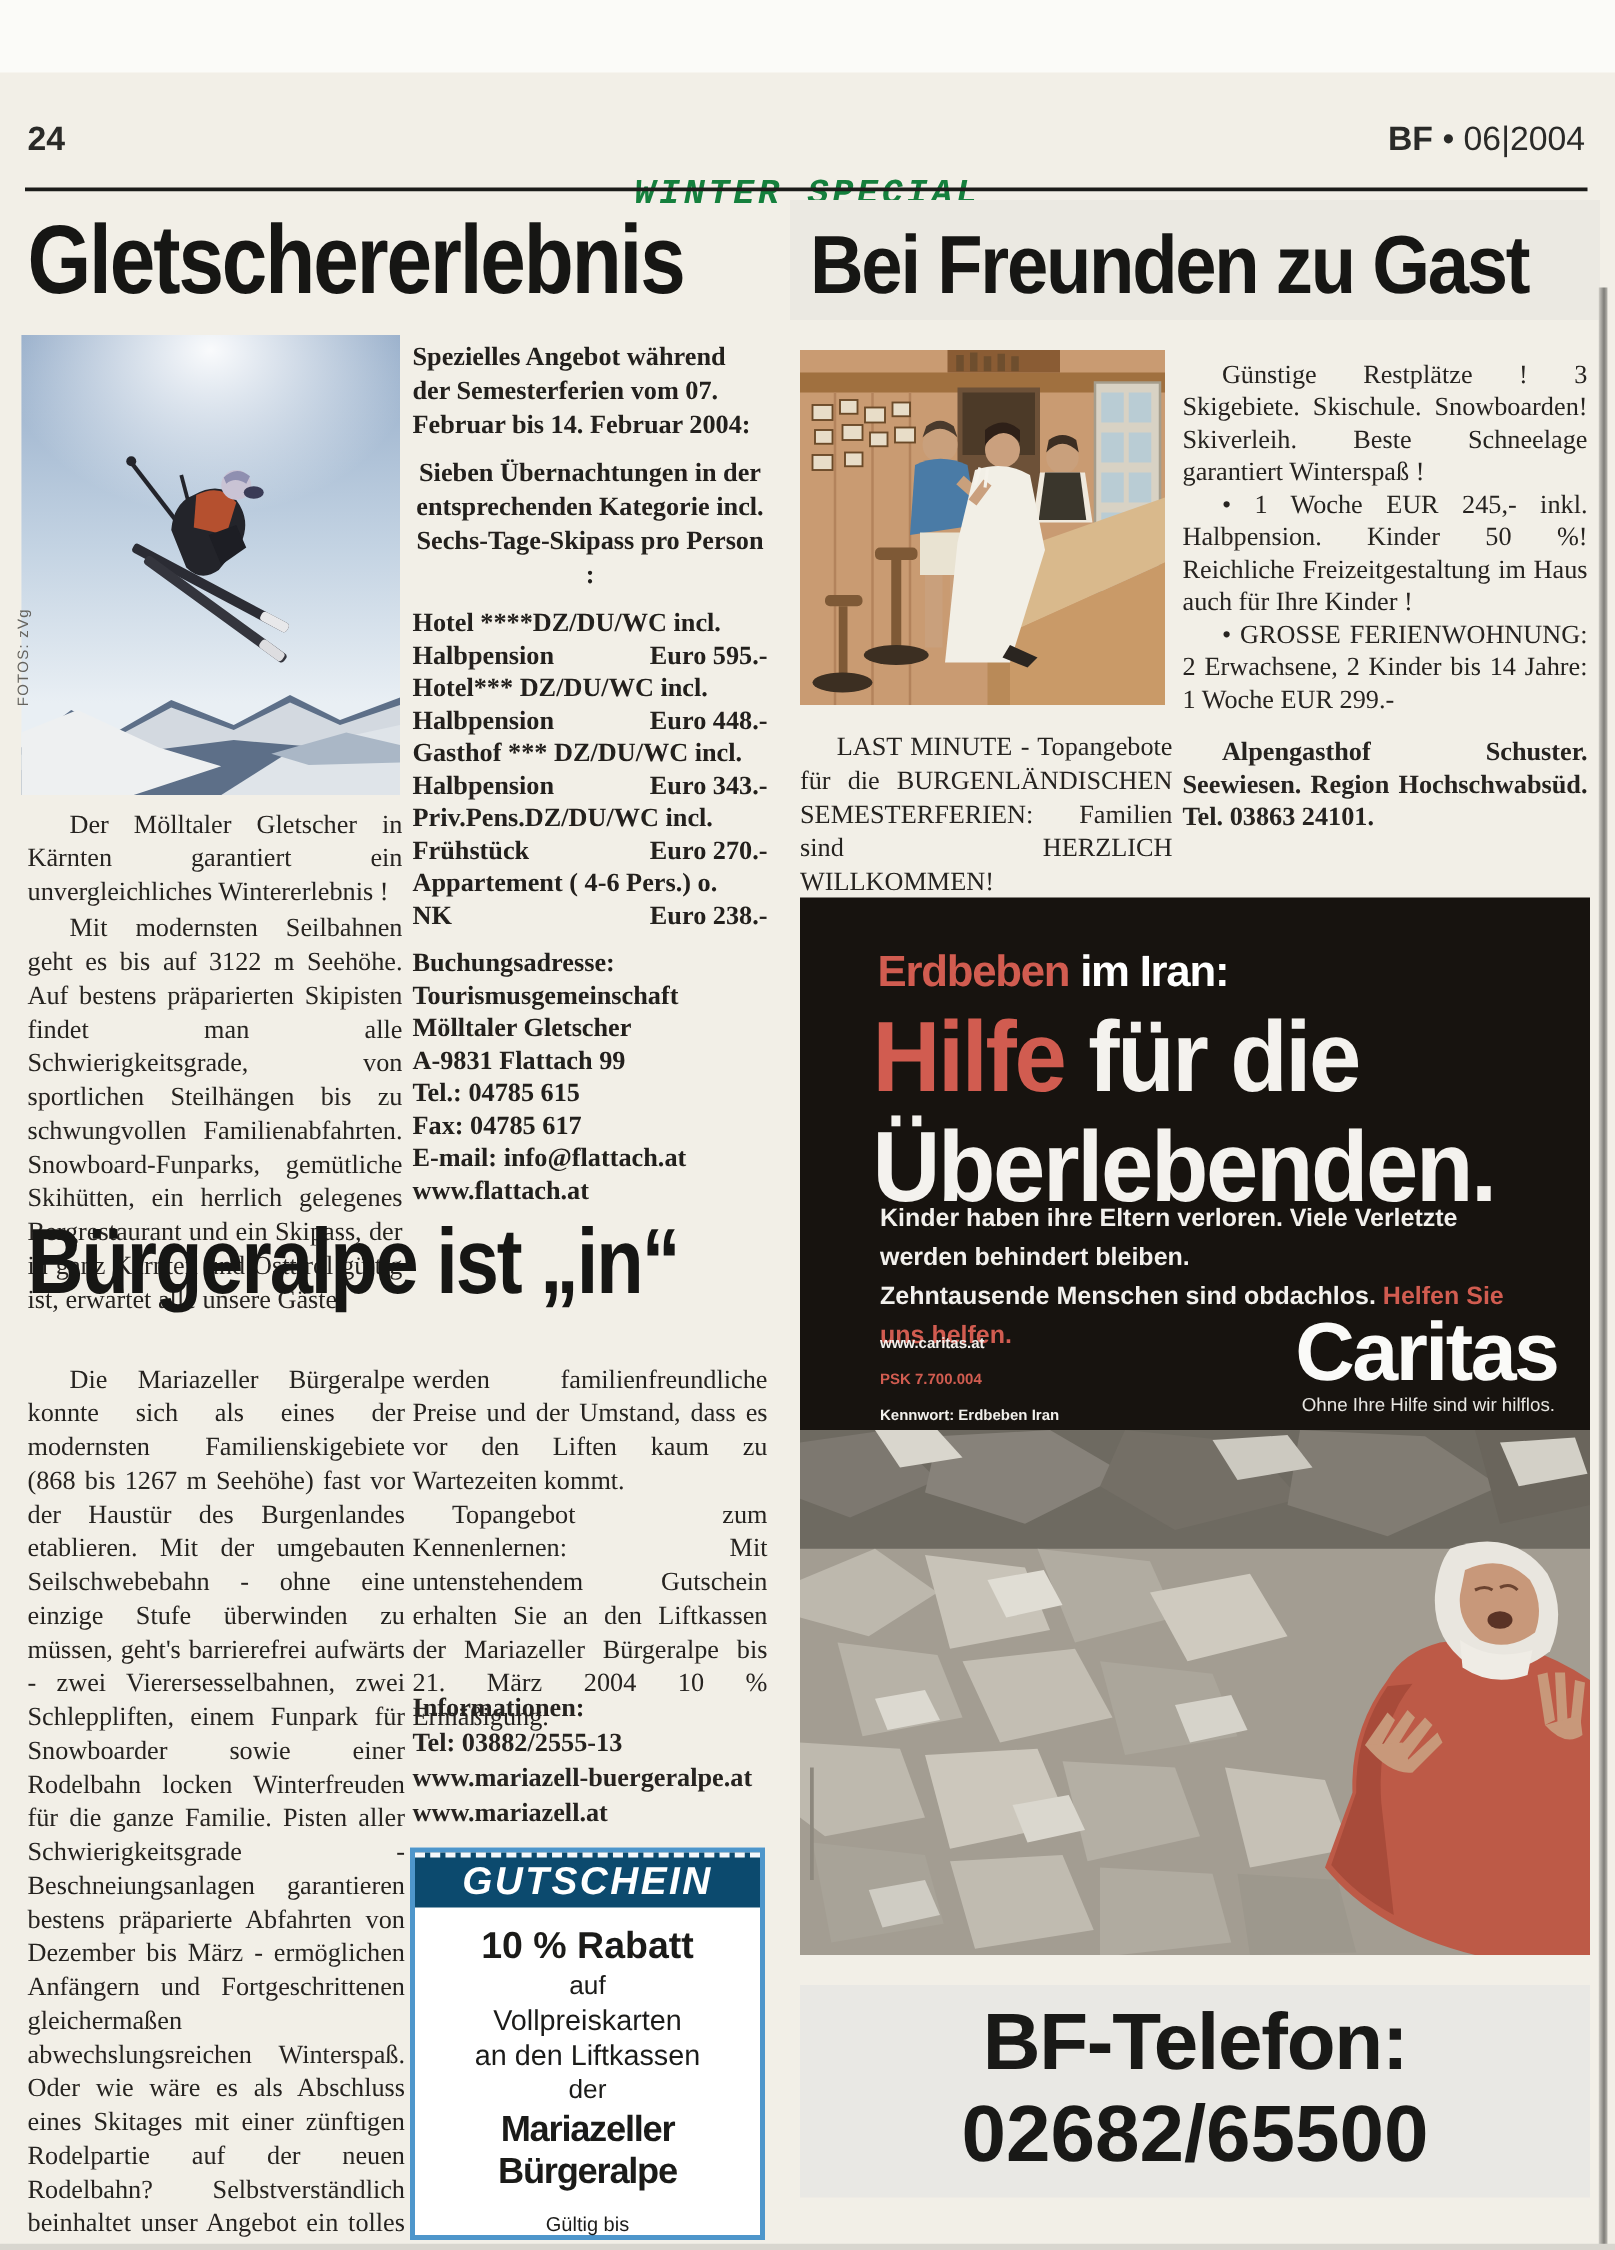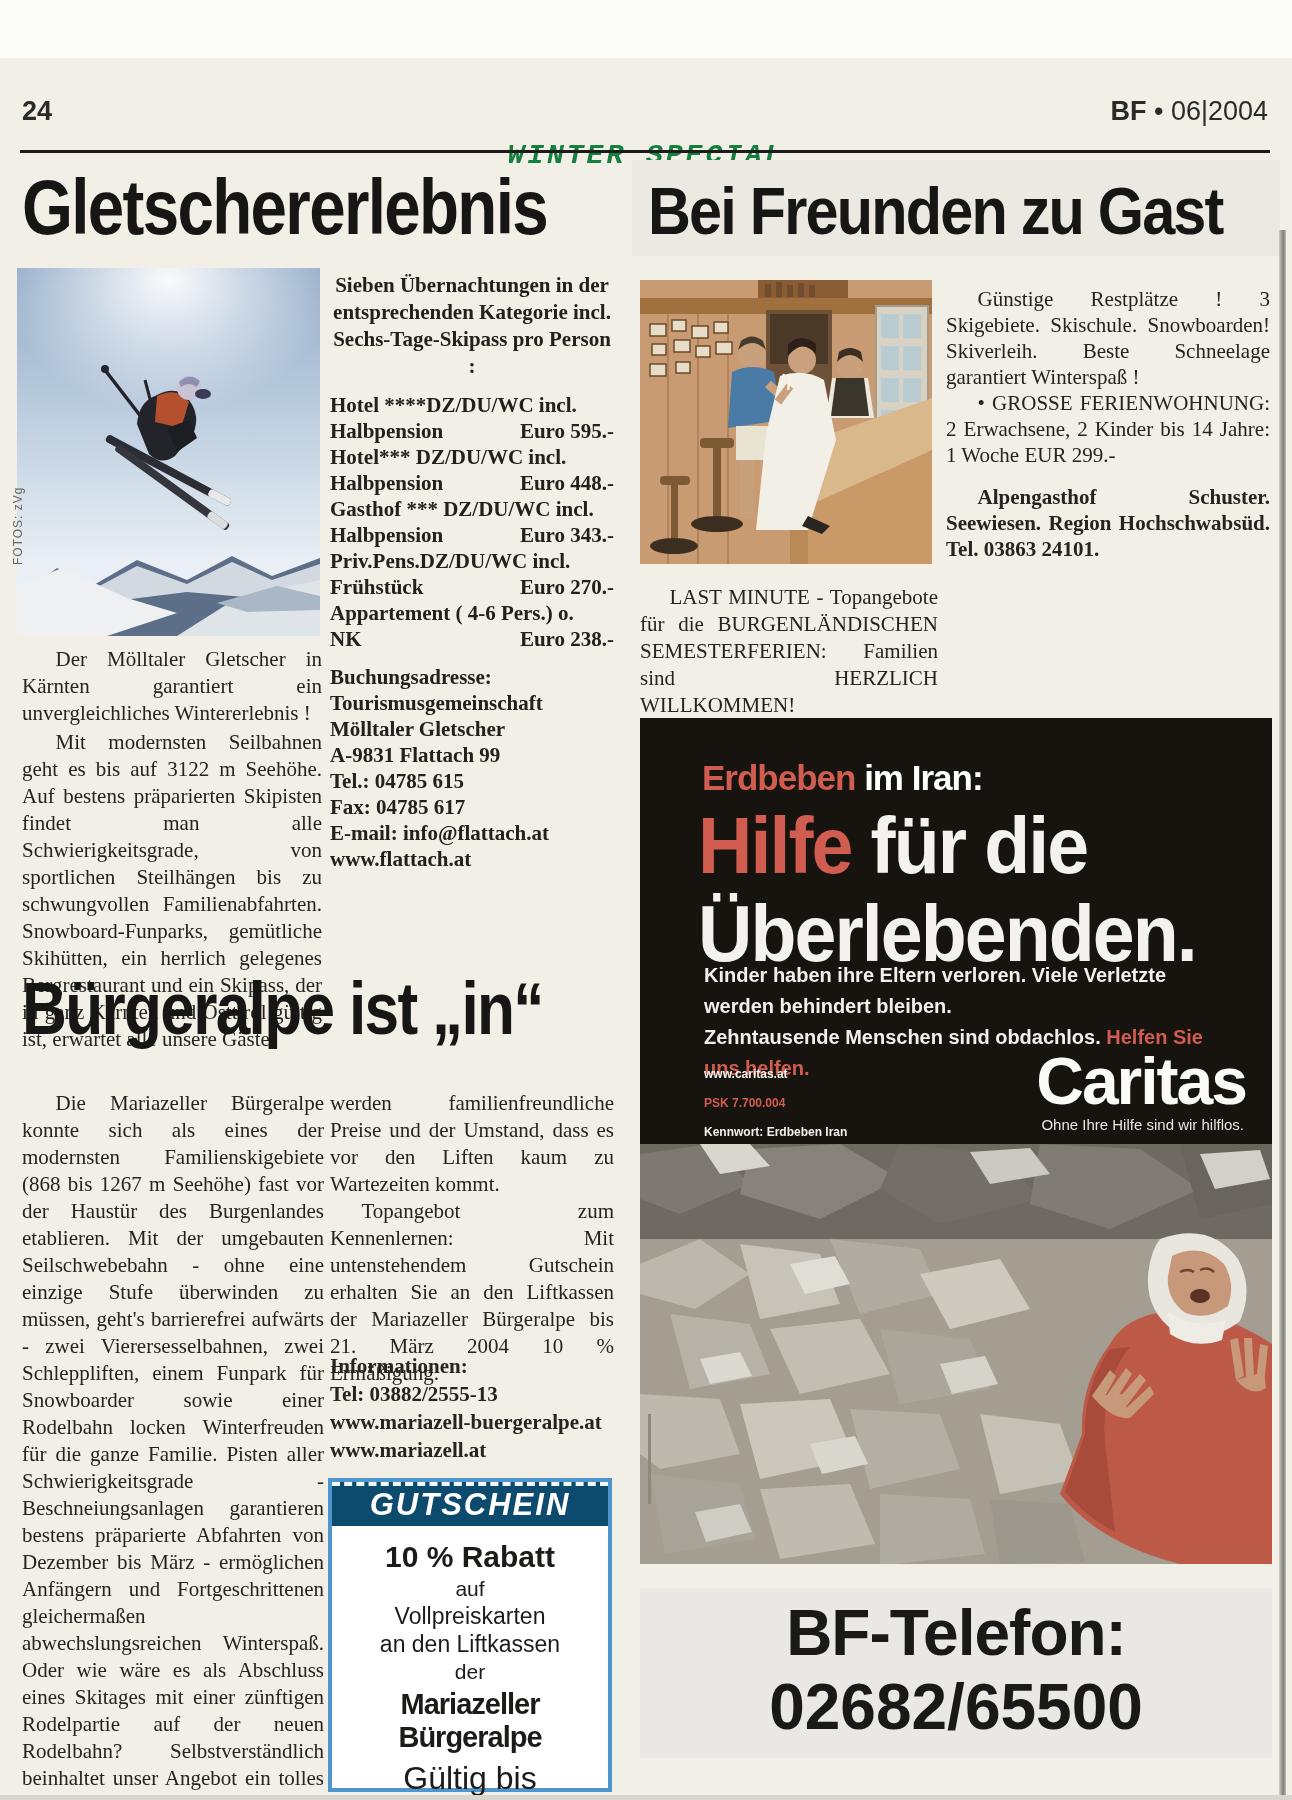--- a/index.html
+++ b/index.html
@@ -62,21 +62,21 @@
   
   .coupon{left:328px;top:1478px;width:284px;height:314px;background:#fff;border:4px solid #4e96cb;box-sizing:border-box;
           font-family:"Liberation Sans",sans-serif;text-align:center;color:#1b1b19;}
   .coupon-head{height:44px;background:#0c4a6e;border-top:4px dashed #f5f8fb;box-sizing:border-box;
                color:#fff;font-style:italic;font-weight:700;font-size:31px;letter-spacing:2px;line-height:38px;}
   .cl{line-height:1.15;}
   .c-big{font-weight:700;font-size:30px;margin-top:14px;}
   .c-sm{font-size:21px;margin-top:2px;}
   .c-md{font-size:23px;margin-top:2px;}
   .c-name{font-weight:700;font-size:29px;margin-top:4px;letter-spacing:-1px;}
-  .c-md2{font-size:32px;margin-top:6px;}
+  .c-md2{font-size:16px;margin-top:18px;}
   
   .edge-r{right:6px;top:230px;width:7px;height:1570px;background:linear-gradient(to right,#cfcdc6,#7e7d78 60%,#b9b7b0);}
   .edge-b{left:0;top:1795px;width:1292px;height:5px;background:#d8d6cf;}
   img,svg{display:block;}
 </style>
 </head>
 <body>
 
 <div class="page">
   <div class="abs top-strip"></div>
@@ -130,20 +130,21 @@
     </g>
   </svg>
   <div class="abs photo-credit">FOTOS: zVg</div>
 
   <div class="abs serif col1a">
     <p>Der Mölltaler Gletscher in Kärnten  garantiert ein unvergleichliches Wintererlebnis !</p>
     <p>Mit modernsten Seilbahnen geht es bis auf 3122 m Seehöhe. Auf bestens präparierten Skipisten findet man alle Schwierigkeitsgrade, von sportlichen Steilhängen bis zu schwungvollen Familienabfahrten. Snowboard-Funparks, gemütliche Skihütten, ein herrlich gelegenes Bergrestaurant und ein Skipass, der in ganz Kärnten und Osttirol gültig ist, erwartet alle unsere Gäste.</p>
   </div>
 
   <div class="abs serif col2a">
+    <div class="blk" style="text-align:left;">Spezielles Angebot während der Semesterferien vom 07. Februar bis 14. Februar 2004:</div>
     <div class="blk" style="text-align:center;">Sieben Übernachtungen in der entsprechenden Kategorie incl. Sechs-Tage-Skipass pro Person :</div>
     <div class="blk">
       <div class="priceline">
           <span>Hotel ****DZ/DU/WC incl.</span>
           <span></span>
         </div>
       <div class="priceline">
           <span>Halbpension</span>
           <span>Euro 595.-</span>
         </div>
@@ -283,20 +284,21 @@
         <ellipse cx="34" cy="266" rx="24" ry="8" fill="#3c2f22"></ellipse>
     </g>
   </svg>
 
   <div class="abs caption">
     <div class="ind">LAST MINUTE - Topangebote für die BURGENLÄNDISCHEN SEMESTERFERIEN:  Familien sind HERZLICH WILLKOMMEN!</div>
   </div>
 
   <div class="abs col3a">
     <p>Günstige Restplätze ! 3 Skigebiete. Skischule. Snowboarden! Skiverleih. Beste Schneelage garantiert Winterspaß !</p>
+    <p>• 1 Woche EUR 245,- inkl. Halbpension. Kinder 50 %! Reichliche Freizeitgestaltung im Haus auch für Ihre Kinder !</p>
     <p>• GROSSE FERIENWOHNUNG: 2 Erwachsene, 2 Kinder bis 14 Jahre: 1 Woche EUR 299.-</p>
     <p class="contact">Alpengasthof Schuster. Seewiesen. Region Hochschwabsüd. Tel. 03863 24101.</p>
   </div>
 
   <div class="abs ad">
     <div class="abs ad-sans ad-kicker"><span style="color:#d15c50">Erdbeben</span><span> im Iran:</span></div>
     <div class="abs ad-sans ad-head">
       <div><span style="color:#d15c50">Hilfe</span><span> für die</span></div>
       <div>Überlebenden.</div>
     </div>

